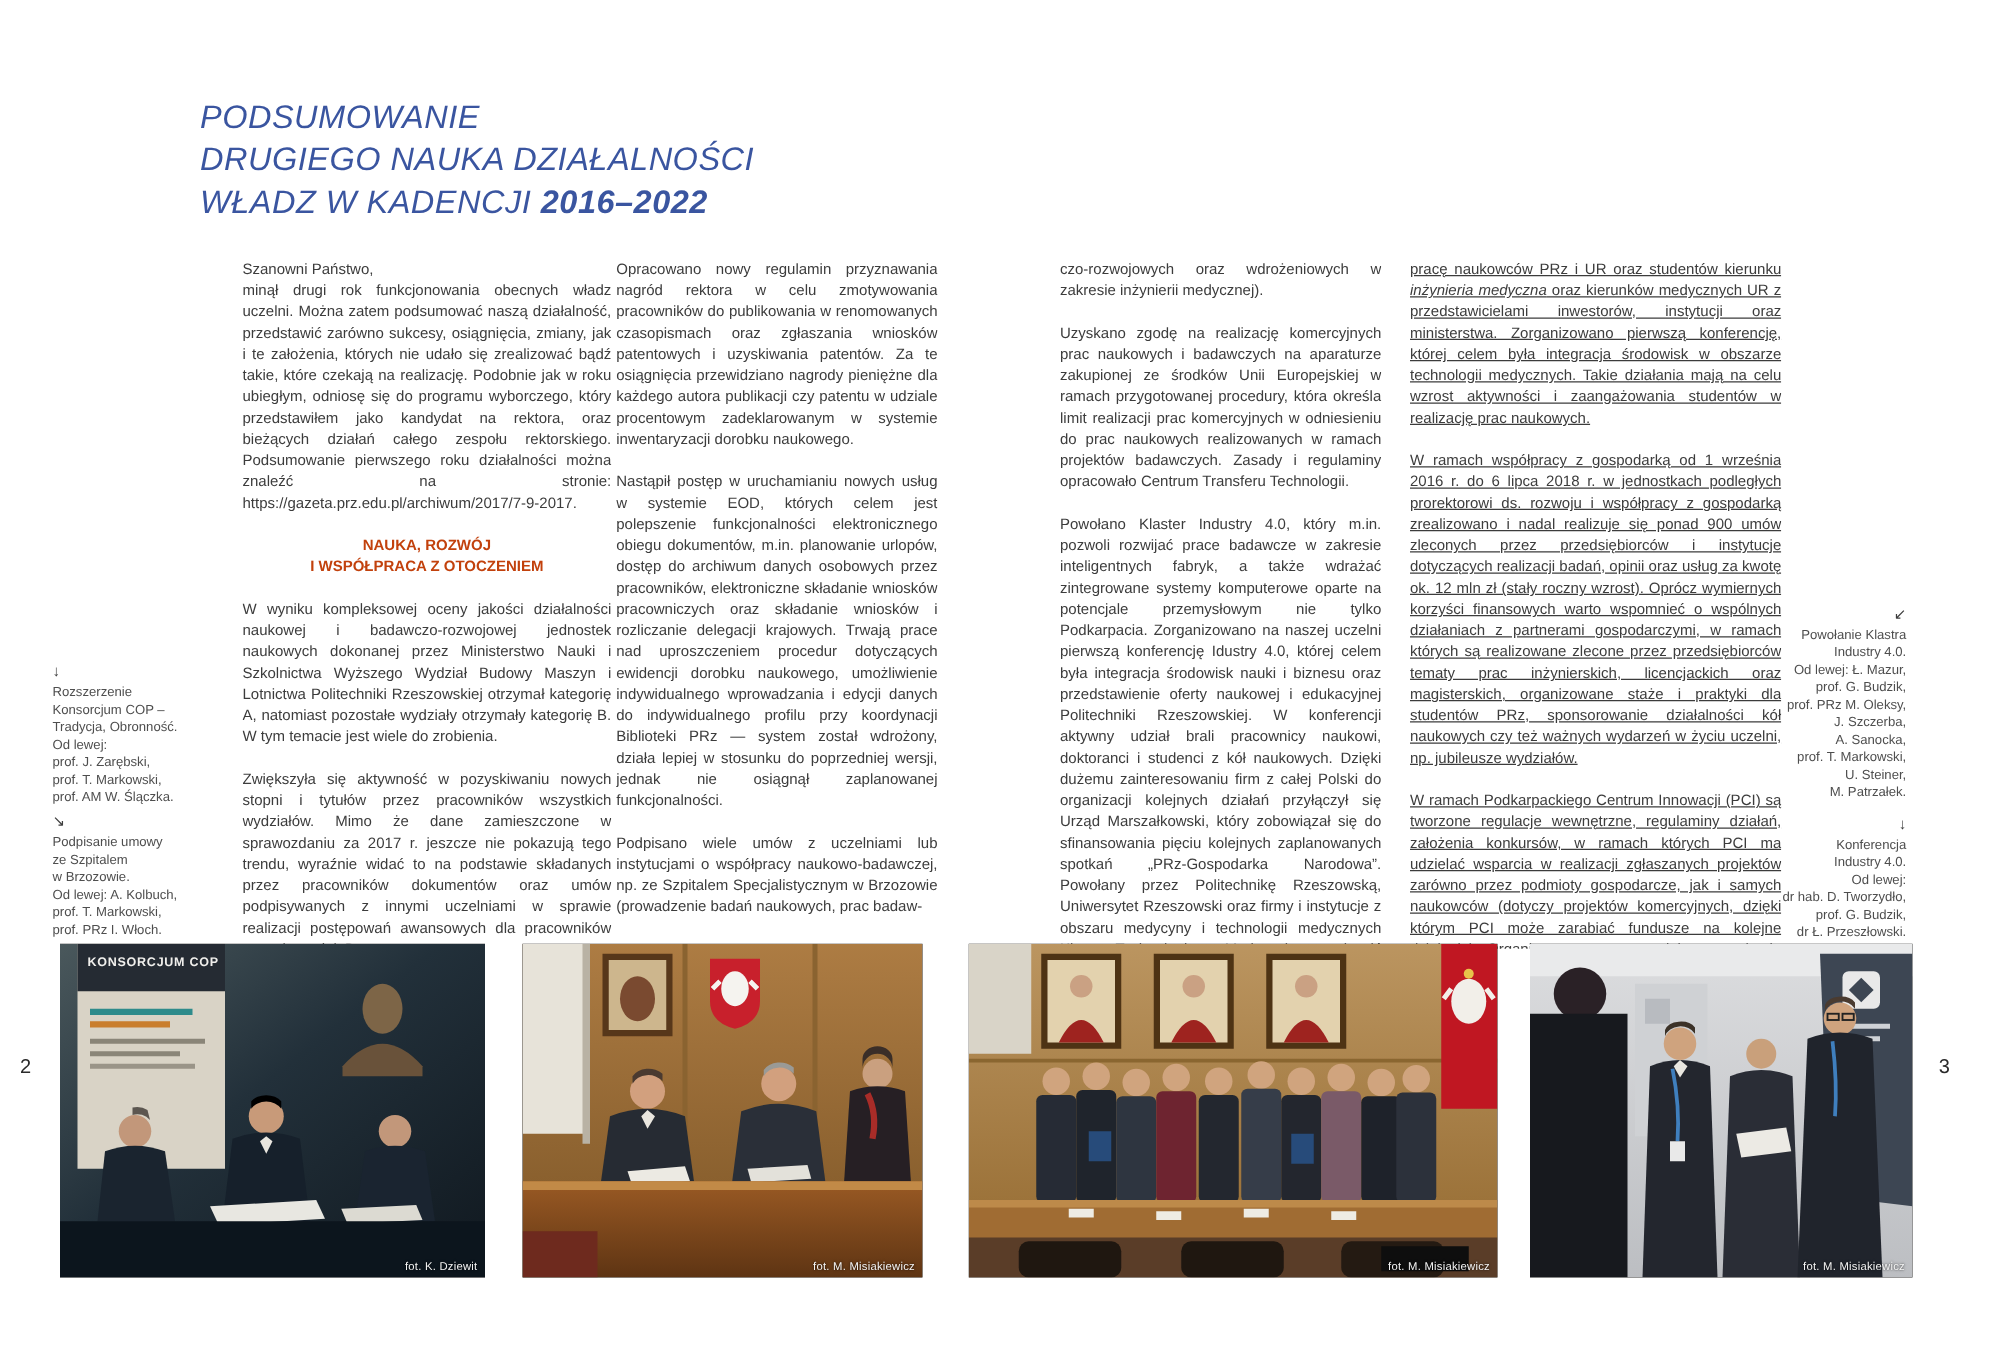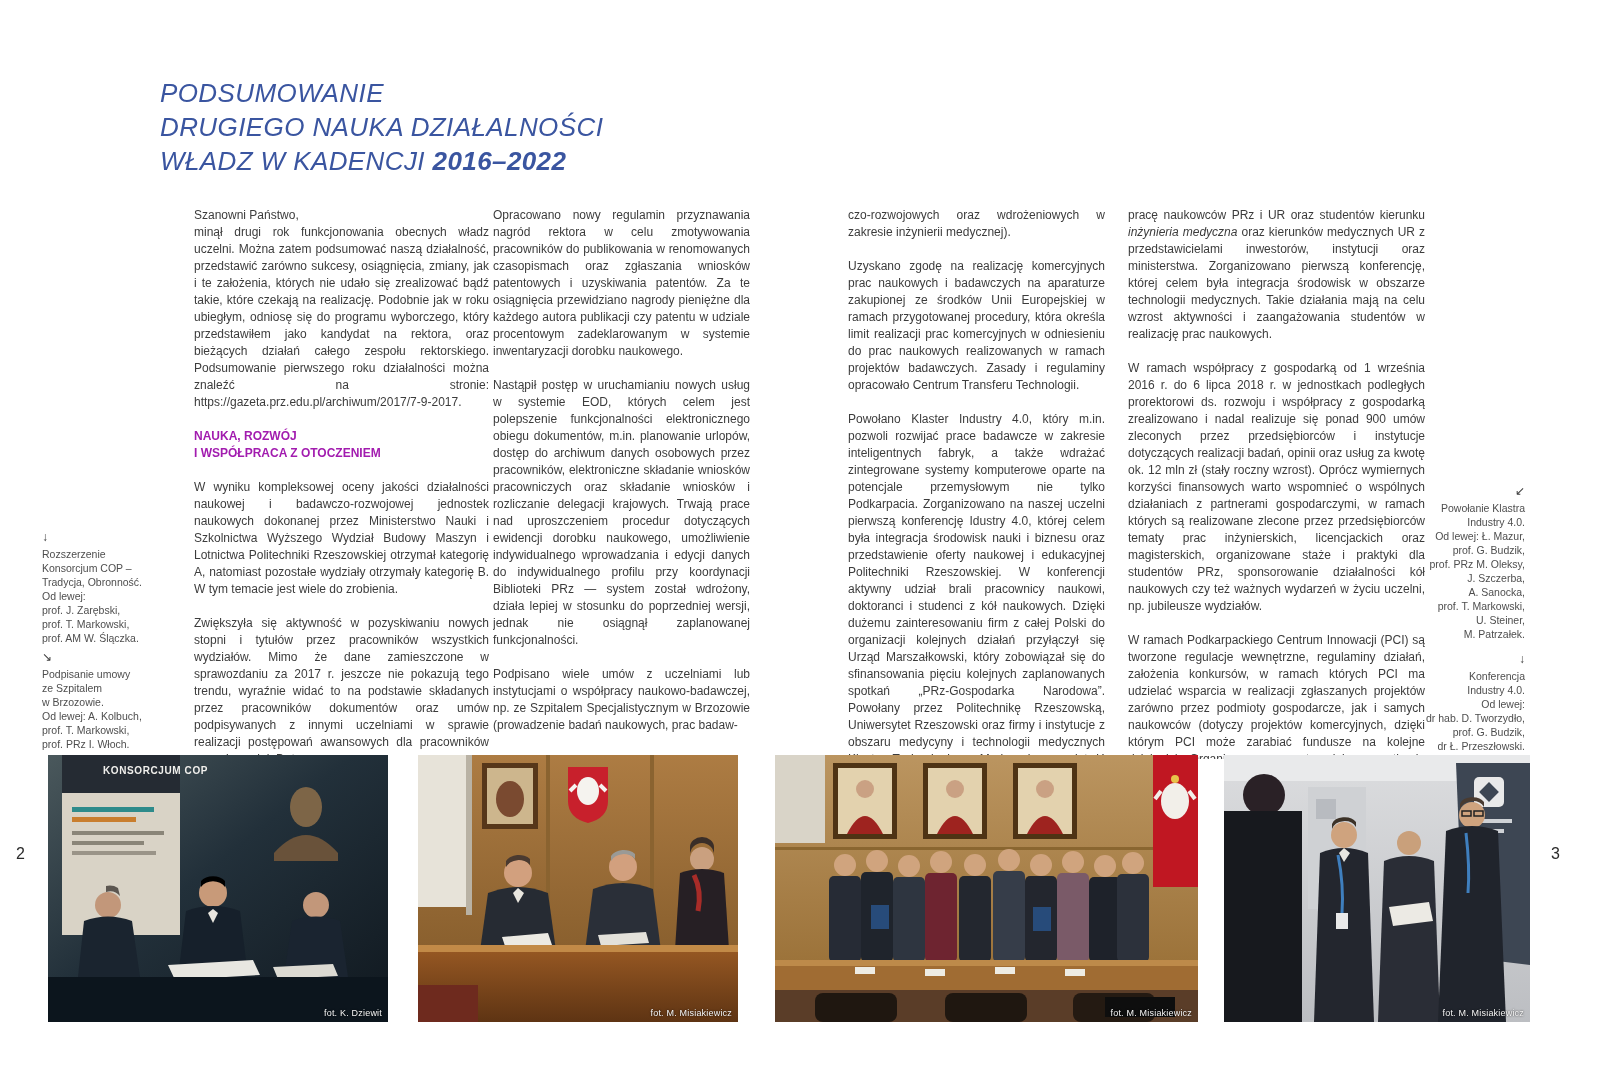--- a/index.html
+++ b/index.html
@@ -11,23 +11,23 @@
     line-height:34px;letter-spacing:0.4px;font-weight:400;font-style:italic;}
   .title .yrs{font-weight:700;}
 
   
   .col{position:absolute;top:207px;height:552px;overflow:hidden;
     font-size:12px;line-height:17px;text-align:justify;color:#3c3c3c;}
   .col p{margin:0 0 17px 0;}
   #col1{left:160px;width:295px;margin-left:34px;}
   #col2{left:493px;width:257px;}
   #col3{left:848px;width:257px;}
-  #col4{left:1128px;width:297px;}
+  #col4{left:1128px;width:297px;text-decoration:underline;}
   .salutation{margin:0 !important;}
-  .section-heading{font-weight:700;color:#a21caf;text-align:left;white-space:pre-line;margin:0 0 17px 0;}
+  .section-heading{font-weight:700;color:#c2410c;text-align:center;white-space:pre-line;margin:0 0 17px 0;}
   .ital{font-style:italic;}
 
   
   .margin-note{position:absolute;font-size:10.5px;line-height:14px;color:#4e4e4e;}
   .margin-note .note-text{white-space:pre-line;}
   .margin-note .arrow{display:block;font-size:12px;color:#3e3e3e;margin-bottom:3px;}
   #note-left-top{left:42px;top:530px;width:112px;text-align:left;}
   #note-left-bottom{left:42px;top:650px;width:112px;text-align:left;}
   #note-right-top{right:75px;top:484px;width:112px;text-align:right;}
   #note-right-bottom{right:75px;top:652px;width:112px;text-align:right;}
@@ -35,21 +35,21 @@
   
   .photo{position:absolute;top:755px;height:267px;overflow:hidden;background:#222;}
   #photo1{left:48px;width:340px;}
   #photo2{left:418px;width:320px;}
   #photo3{left:775px;width:423px;}
   #photo4{left:1224px;width:306px;}
   .photo svg{display:block;}
   .photo-caption{position:absolute;right:6px;bottom:4px;font-size:9px;color:#f5f5f5;
     letter-spacing:0.2px;text-shadow:0 0 2px rgba(0,0,0,0.8);}
   .banner-label{position:absolute;left:22px;top:10px;width:110px;color:#f0efec;
-    font-size:10px;font-weight:700;letter-spacing:0.6px;line-height:12px;margin-left:33px;}
+    font-size:10px;font-weight:700;letter-spacing:0.6px;line-height:12px;}
 
   
   .page-num{position:absolute;top:845px;font-size:16px;color:#2a2a2a;}
   #pn-left{left:16px;}
   #pn-right{right:40px;}
 </style>
 </head>
 <body>
 
 <div class="spread">

